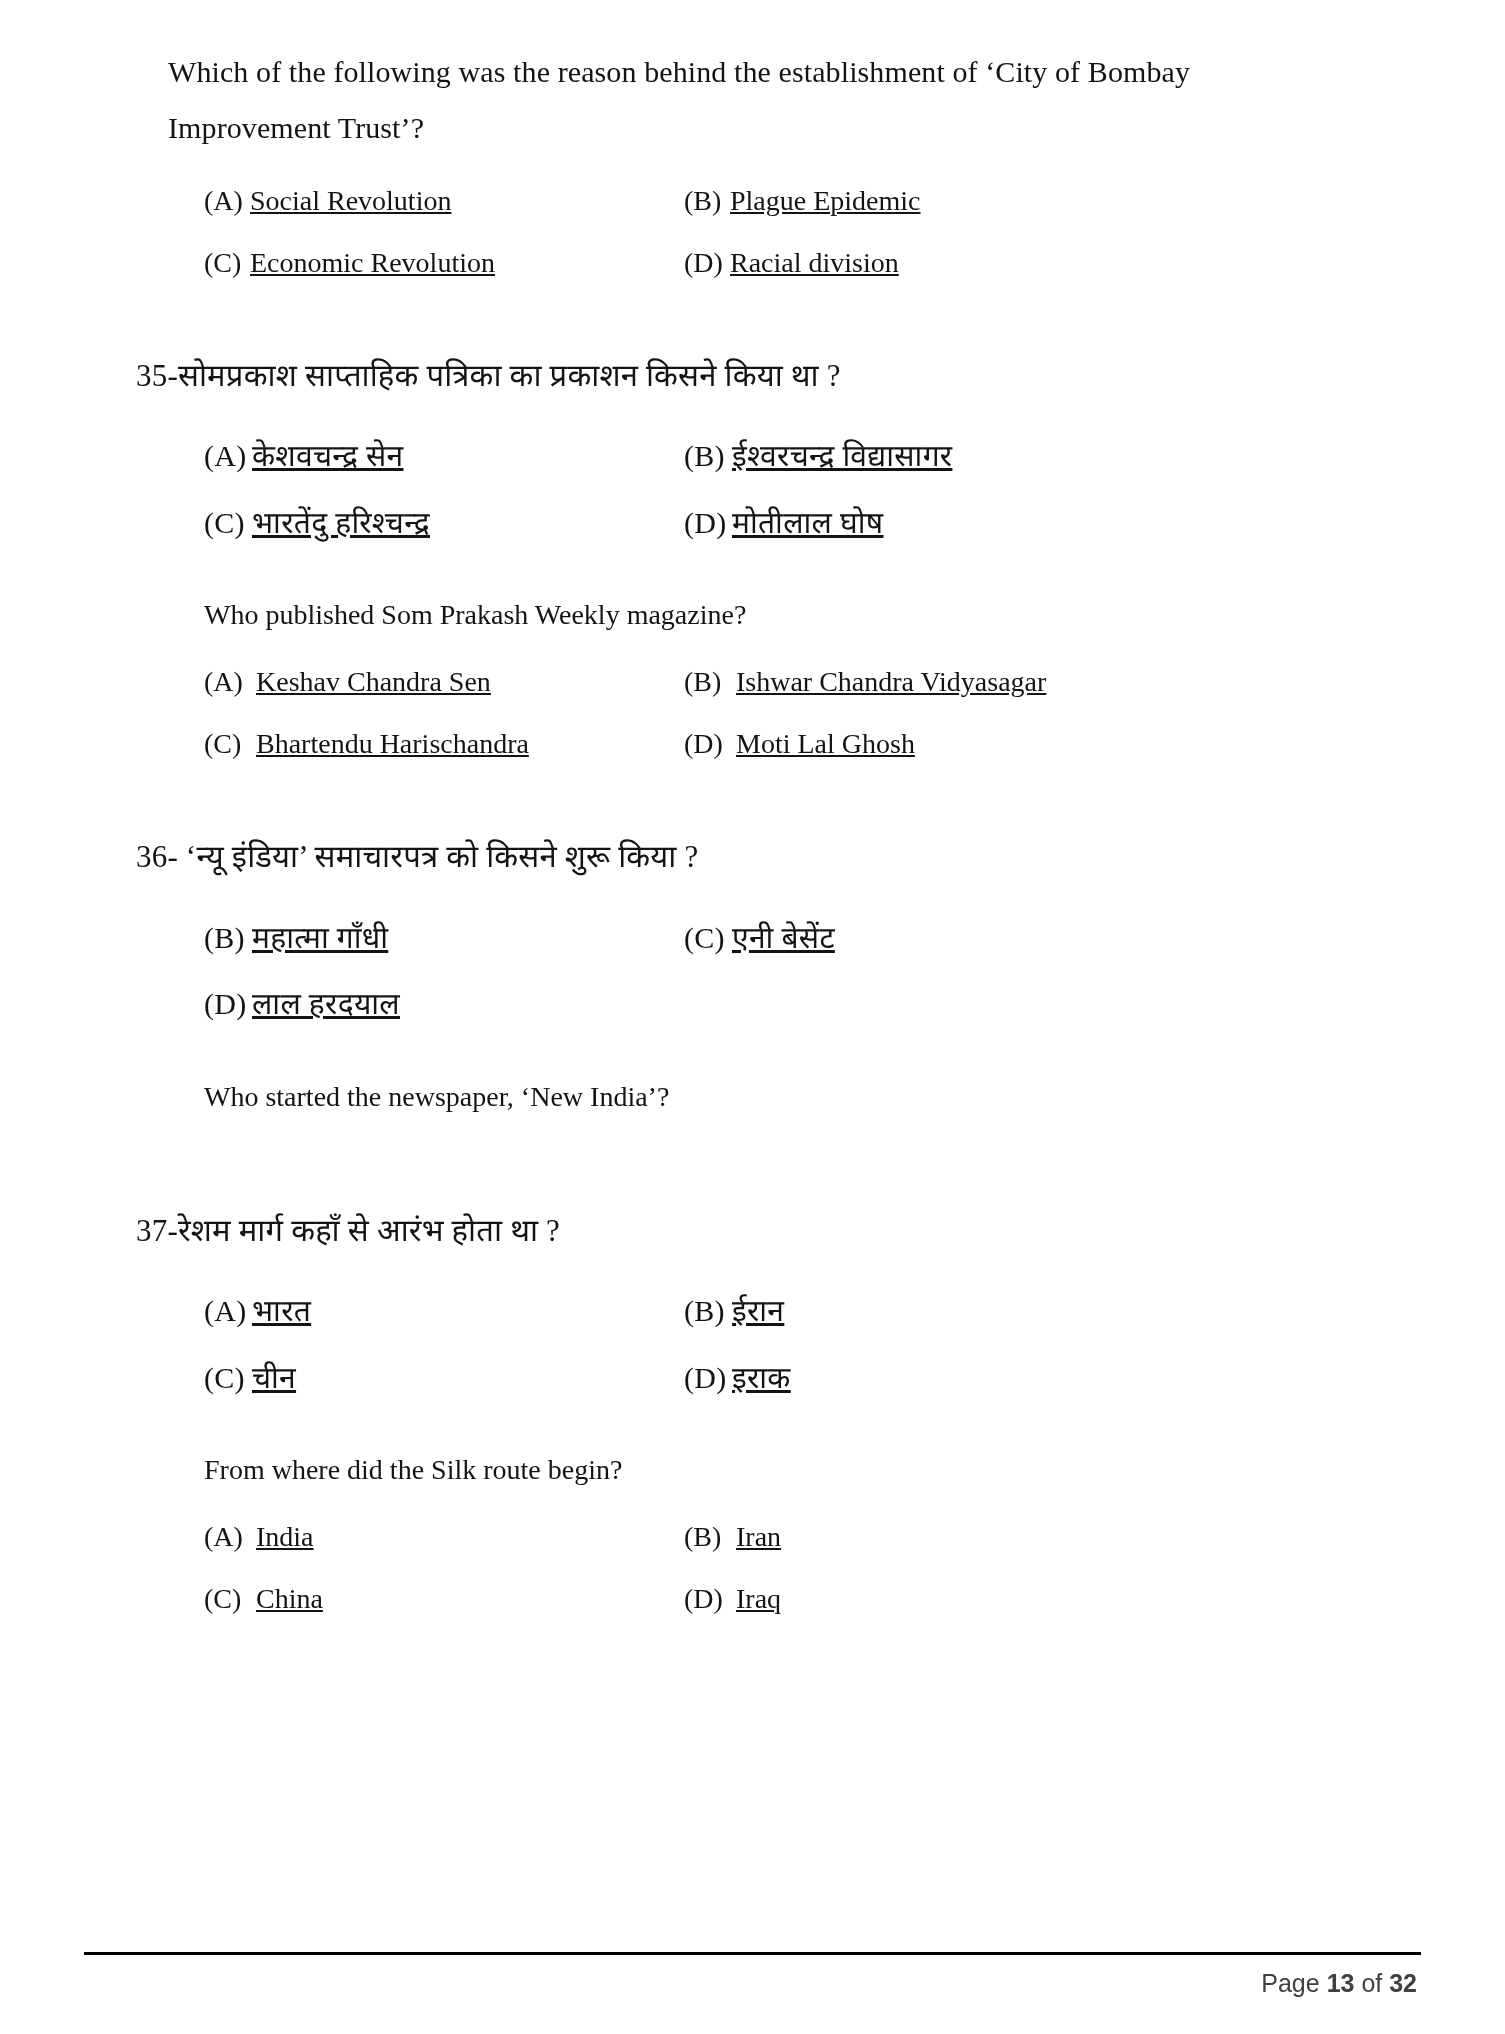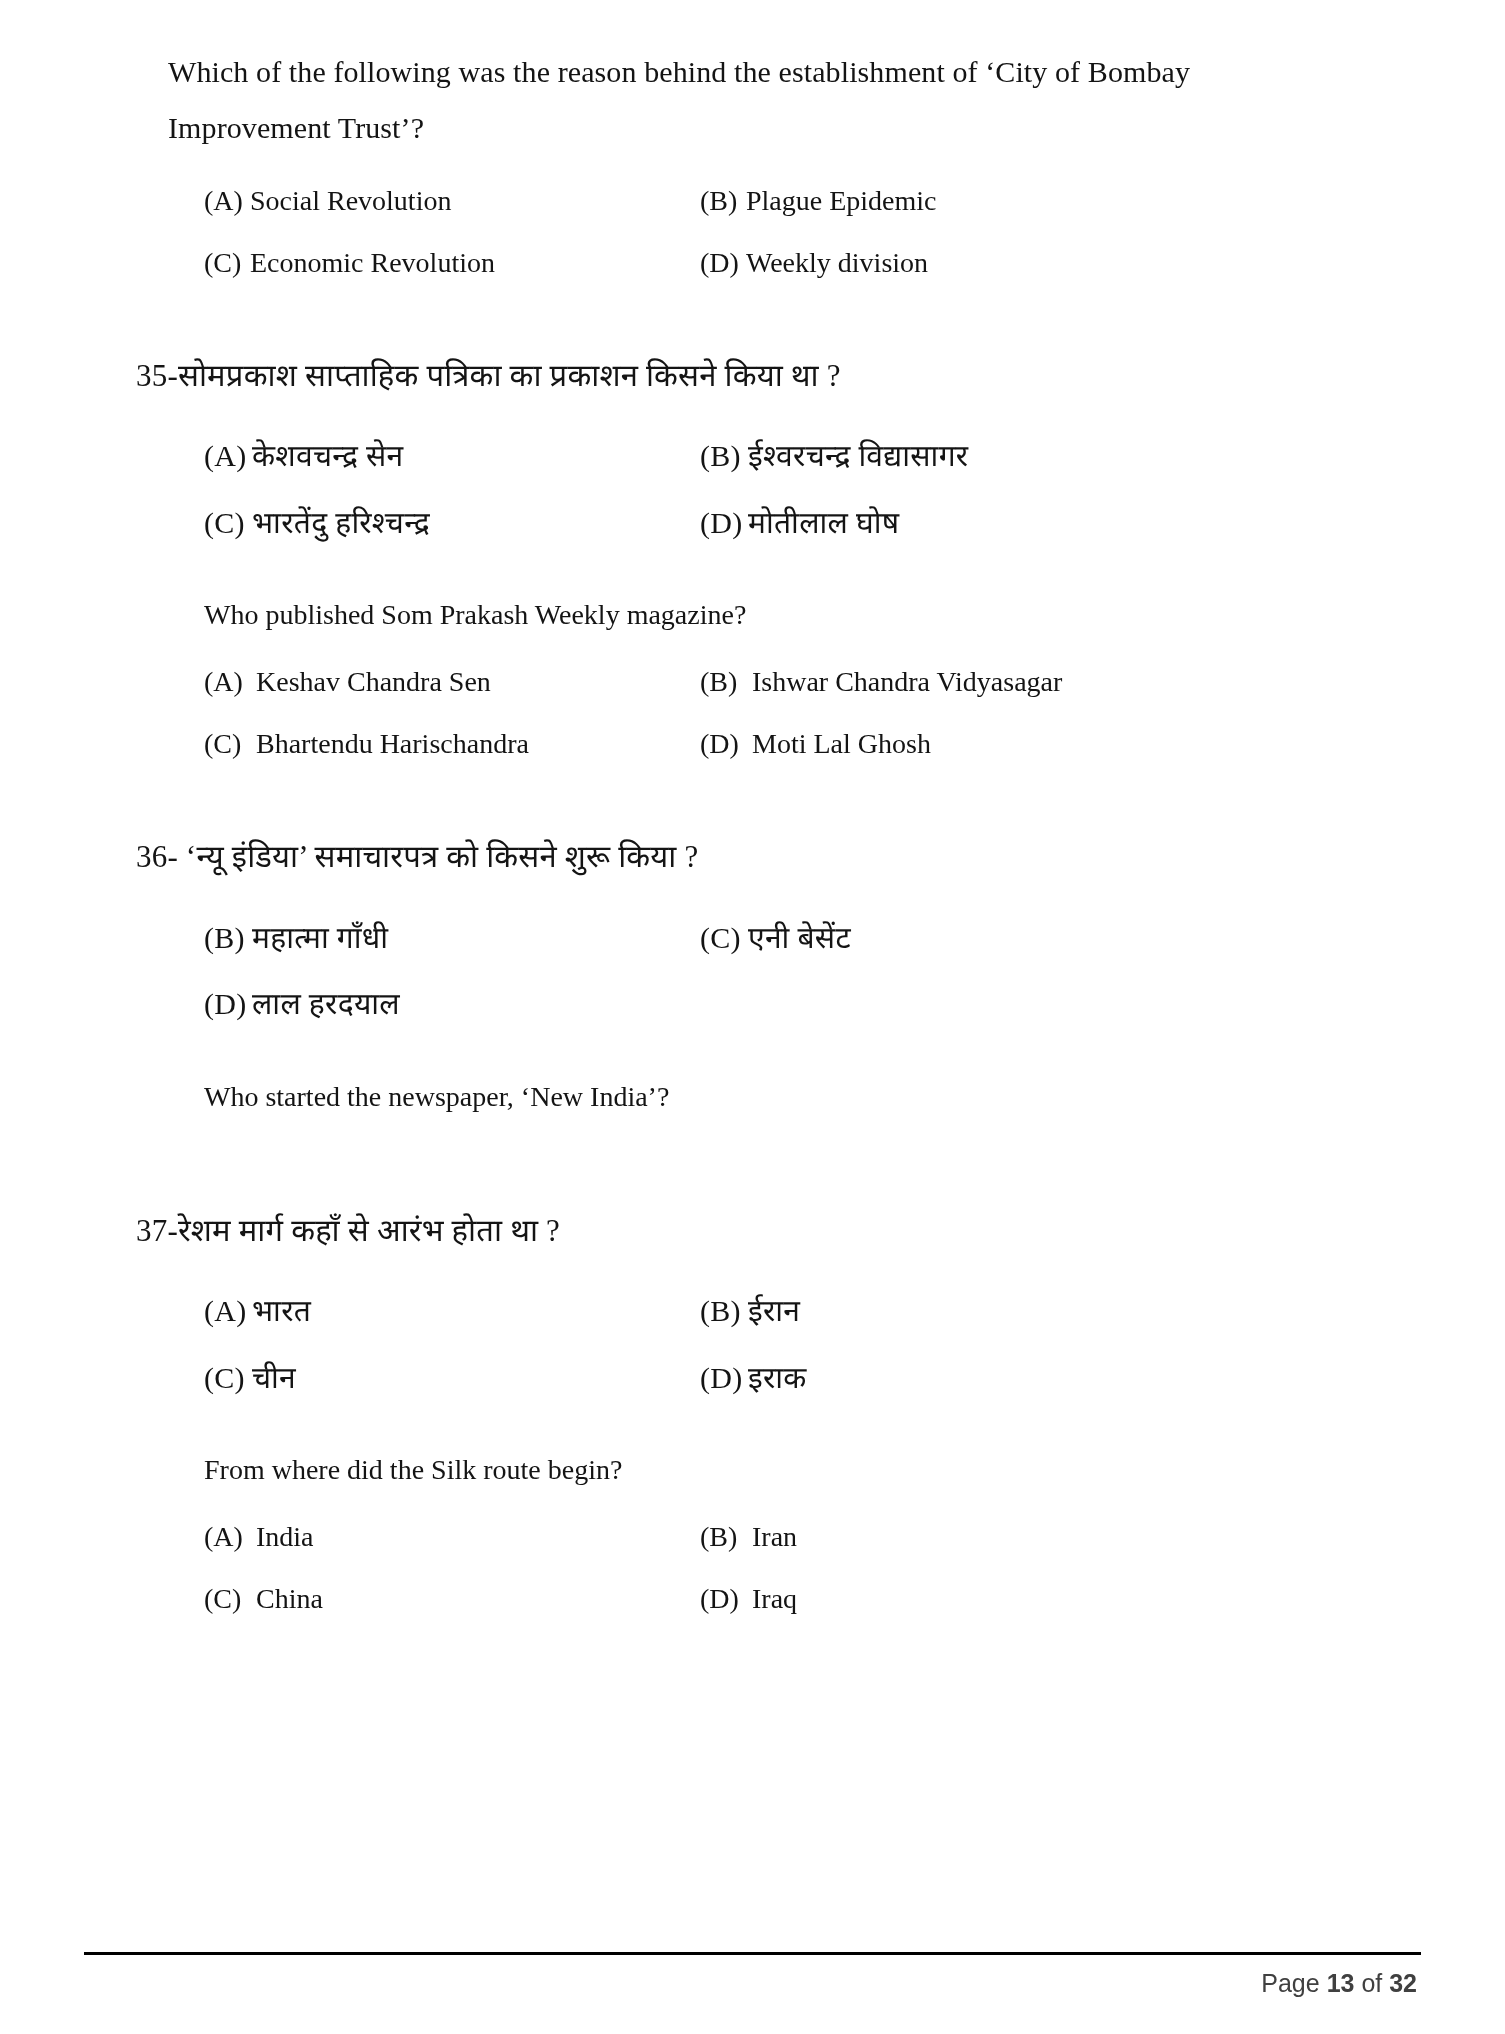--- a/index.html
+++ b/index.html
@@ -51,21 +51,22 @@
     font-size: 28px;
     line-height: 1.6;
     padding-left: 36px;
   }
 
   
   .opts {
     display: grid;
     grid-template-columns: 480px 1fr;
     padding-left: 36px;
-    column-gap: 16px;
+    column-gap: 0;
+    text-decoration: underline;
   }
   .opt {
     font-size: 28px;
     line-height: 1.25;
     padding: 14px 0 13px 0;
     white-space: nowrap;
   }
   .opt .lbl {
     display: inline-block;
     min-width: 46px;
@@ -123,21 +124,21 @@
         <div class="opt">
           <span class="lbl">(A)</span><span>Social Revolution</span>
         </div>
         <div class="opt">
           <span class="lbl">(B)</span><span>Plague Epidemic</span>
         </div>
         <div class="opt">
           <span class="lbl">(C)</span><span>Economic Revolution</span>
         </div>
         <div class="opt">
-          <span class="lbl">(D)</span><span>Weekly division</span>
+          <span class="lbl">(D)</span><span>Racial division</span>
         </div>
       </div>
     </div>
 
     <div class="gap-lg"></div>
 
     <div class="qblock">
       <div class="q-stem-hindi" style="margin-left:-32px;">35-सोमप्रकाश साप्ताहिक पत्रिका का प्रकाशन किसने किया था ?</div>
       <div class="gap-sm"></div>
       <div class="opts">

